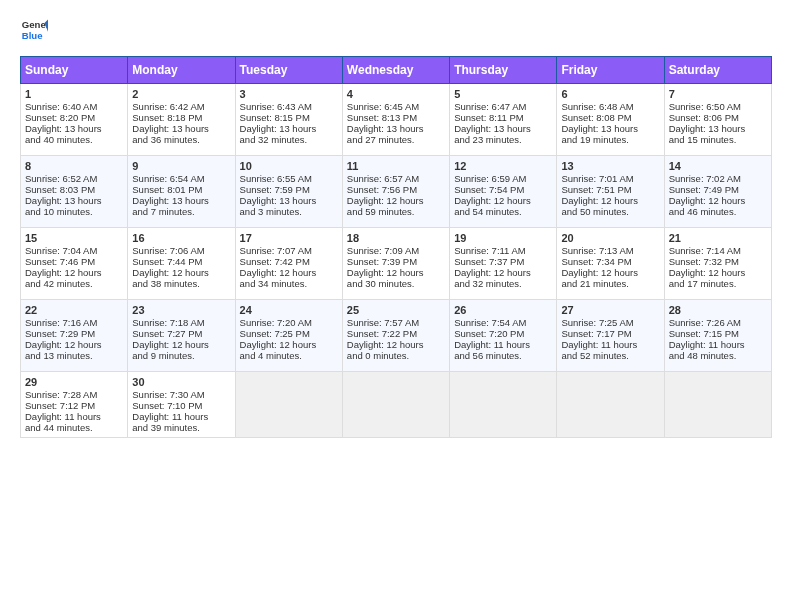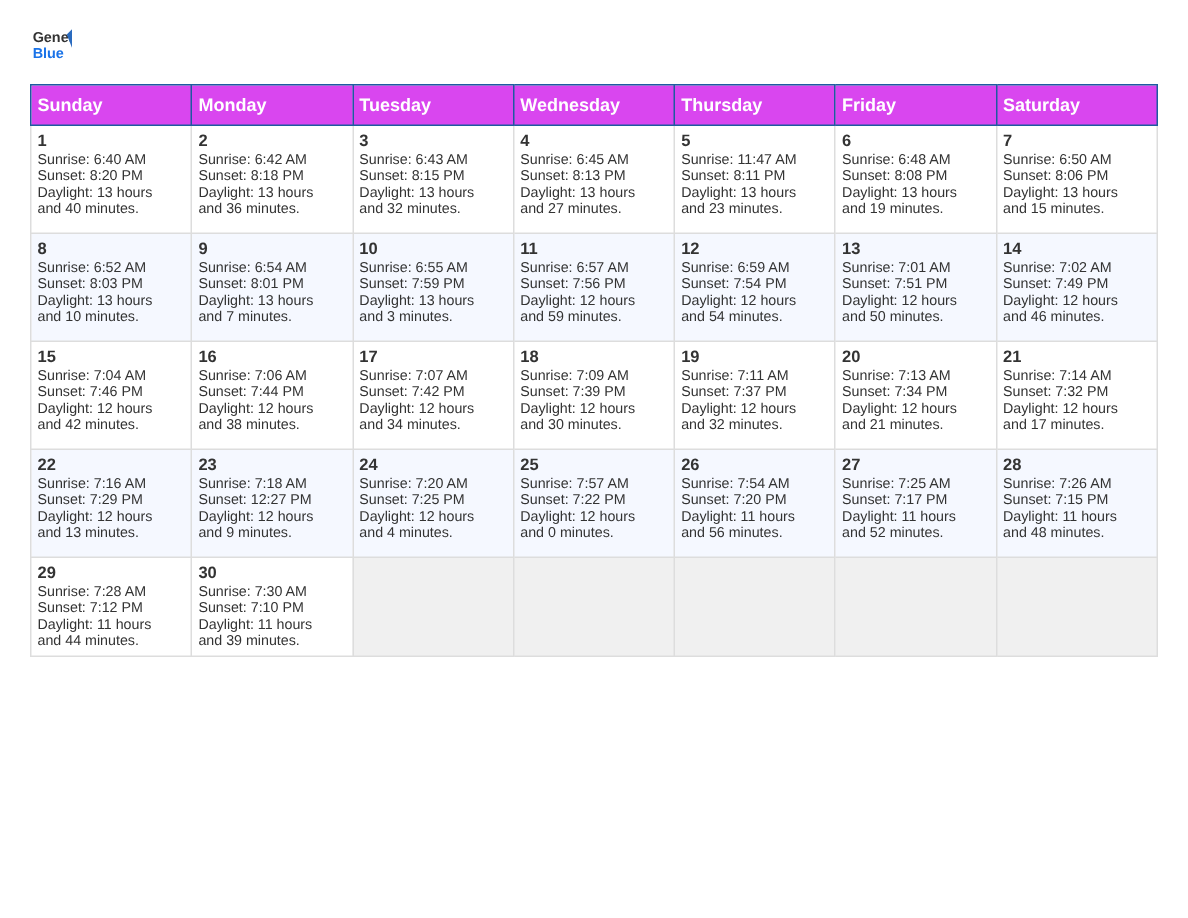--- a/index.html
+++ b/index.html
@@ -40,21 +40,21 @@
     .subtitle {
       font-size: 14px;
       color: #555;
     }
     table {
       width: 100%;
       border-collapse: collapse;
       table-layout: fixed;
     }
     thead tr th {
-      background: #d946ef;
+      background: #8b5cf6;
       color: #fff;
       font-size: 12px;
       font-weight: bold;
       padding: 6px 4px;
       text-align: left;
       border: 1px solid #1e5aa0;
     }
     tbody tr td {
       vertical-align: top;
       font-size: 9.5px;
@@ -135,21 +135,21 @@
           </td>
           <td>
             <span class="day-num">4</span>
             <div>Sunrise: 6:45 AM</div>
             <div>Sunset: 8:13 PM</div>
             <div>Daylight: 13 hours</div>
             <div>and 27 minutes.</div>
           </td>
           <td>
             <span class="day-num">5</span>
-            <div>Sunrise: 11:47 AM</div>
+            <div>Sunrise: 6:47 AM</div>
             <div>Sunset: 8:11 PM</div>
             <div>Daylight: 13 hours</div>
             <div>and 23 minutes.</div>
           </td>
           <td>
             <span class="day-num">6</span>
             <div>Sunrise: 6:48 AM</div>
             <div>Sunset: 8:08 PM</div>
             <div>Daylight: 13 hours</div>
             <div>and 19 minutes.</div>
@@ -268,21 +268,21 @@
           <td>
             <span class="day-num">22</span>
             <div>Sunrise: 7:16 AM</div>
             <div>Sunset: 7:29 PM</div>
             <div>Daylight: 12 hours</div>
             <div>and 13 minutes.</div>
           </td>
           <td>
             <span class="day-num">23</span>
             <div>Sunrise: 7:18 AM</div>
-            <div>Sunset: 12:27 PM</div>
+            <div>Sunset: 7:27 PM</div>
             <div>Daylight: 12 hours</div>
             <div>and 9 minutes.</div>
           </td>
           <td>
             <span class="day-num">24</span>
             <div>Sunrise: 7:20 AM</div>
             <div>Sunset: 7:25 PM</div>
             <div>Daylight: 12 hours</div>
             <div>and 4 minutes.</div>
           </td>

